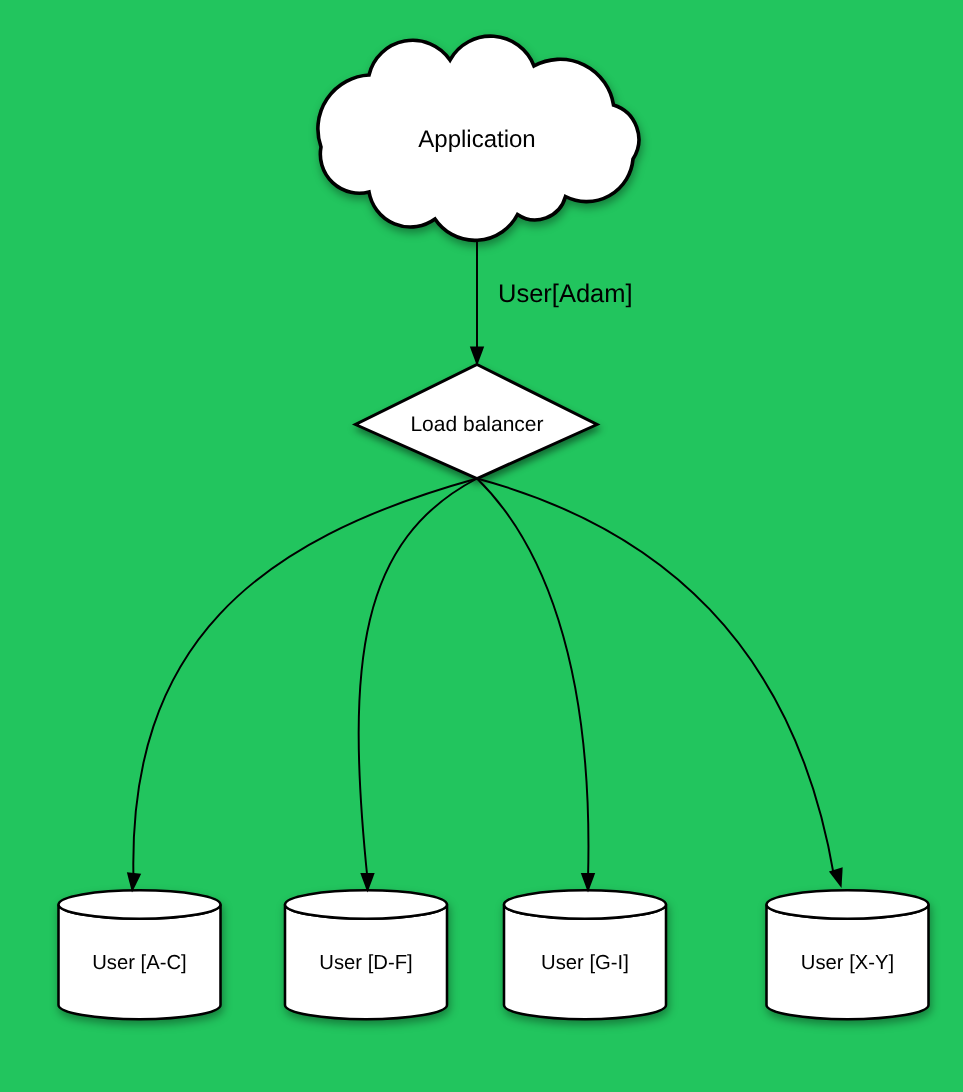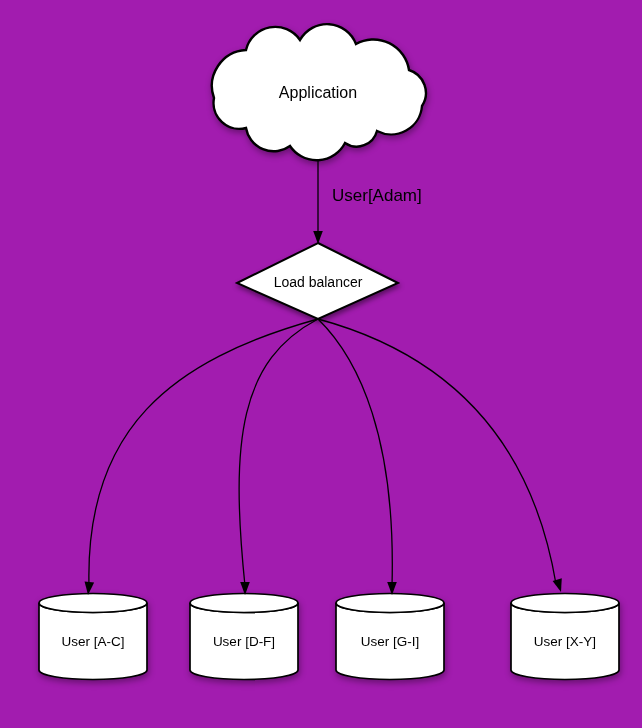--- a/index.html
+++ b/index.html
@@ -7,21 +7,21 @@
     padding: 0;
     background: #ffffff;
     width: 642px;
     height: 728px;
     overflow: hidden;
   }
   .stage {
     position: relative;
     width: 642px;
     height: 728px;
-    background: #a21caf;
+    background: #22c55e;
   }
   svg { display: block; }
   .shape {
     fill: #ffffff;
     stroke: #000000;
   }
   .cloud   { stroke-width: 2.4; }
   .diamond { stroke-width: 2; }
   .cyl     { stroke-width: 1.7; }
   .edge {

